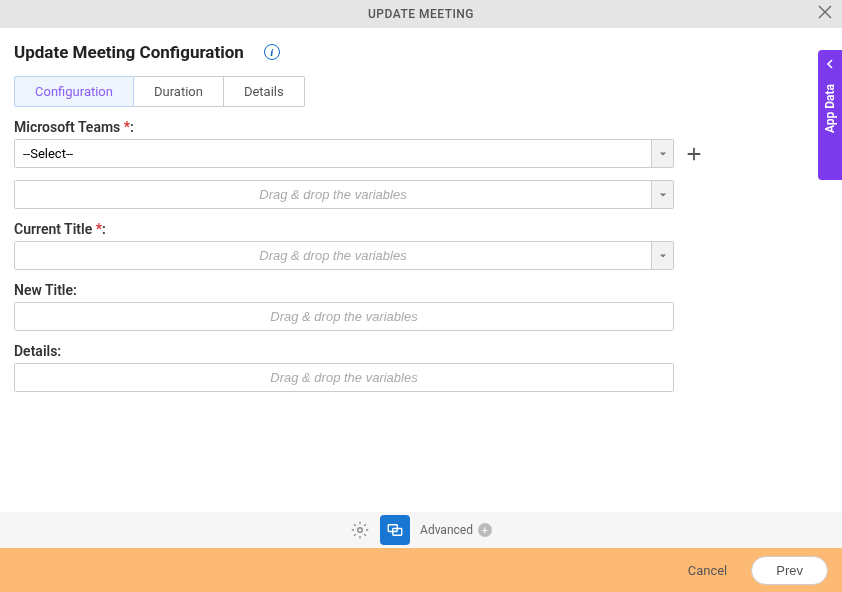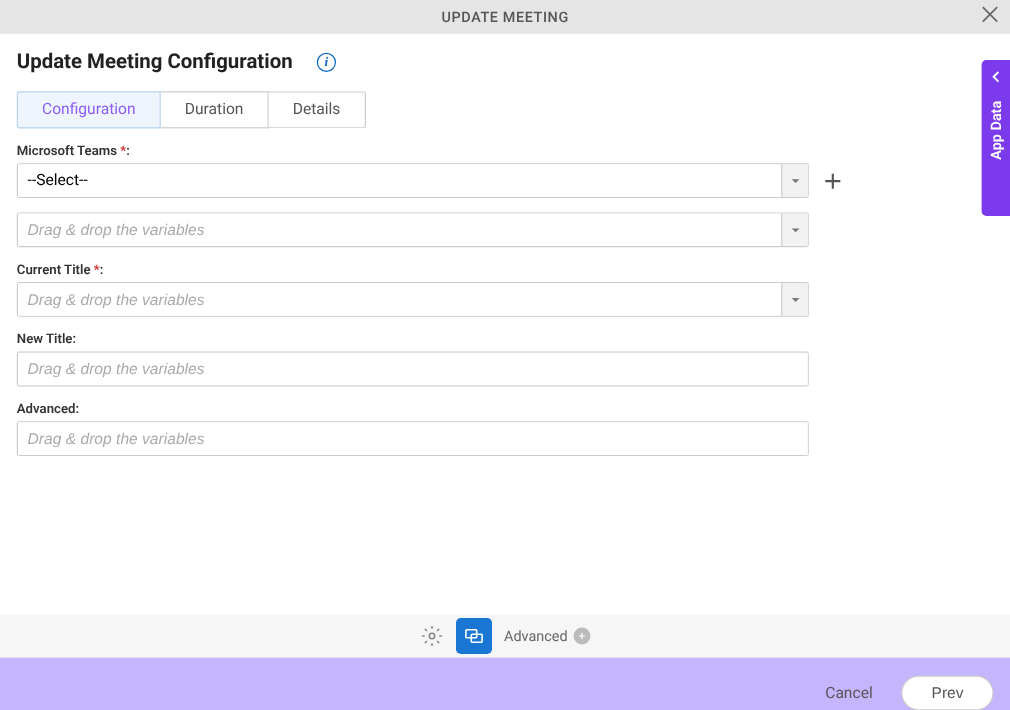--- a/index.html
+++ b/index.html
@@ -15,43 +15,43 @@
     .info-icon { width: 16px; height: 16px; border: 1.8px solid #0a66c2; border-radius: 50%; display: inline-flex; align-items: center; justify-content: center; color: #0a66c2; font-size: 11px; font-weight: 700; font-style: italic; font-family: serif; cursor: pointer; }
     
     .tabs { display: flex; margin-bottom: 12px; }
     .tab { padding: 7px 20px; border: 1px solid #ccc; font-size: 13px; cursor: pointer; background: #fff; color: #555; }
     .tab + .tab { border-left: none; }
     .tab:first-child { border-top-left-radius: 2px; border-bottom-left-radius: 2px; }
     .tab:last-child { border-top-right-radius: 2px; border-bottom-right-radius: 2px; }
     .tab.active { background: #eef5fd; color: #8b5cf6; border-color: #b7d3ef; position: relative; z-index: 1; }
     
     .form-group { margin-bottom: 12px; }
-    .form-label { font-size: 11px; font-weight: 600; color: #333; margin-bottom: 4px; display: block; }
+    .form-label { font-size: 14px; font-weight: 600; color: #333; margin-bottom: 4px; display: block; }
     .form-label .required { color: #d32f2f; }
     
     .field-row { display: flex; align-items: center; gap: 8px; }
     .field-wrapper { flex: 1; display: flex; border: 1px solid #ccc; border-radius: 2px; max-width: 660px; }
-    .field-input { flex: 1; border: none; padding: 6px 8px; font-size: 13px; color: #0c4a6e; background: #fff; outline: none; }
+    .field-input { flex: 1; border: none; padding: 6px 8px; font-size: 13px; color: #0c4a6e; background: #fff; outline: none; text-align: center; }
     .field-input::placeholder { color: #aaa; font-style: italic; }
     .field-select-text { flex: 1; padding: 6px 8px; font-size: 13px; color: #000000; background: #fff; }
     .dropdown-btn { width: 22px; background: #f2f2f2; border-left: 1px solid #ccc; display: flex; align-items: center; justify-content: center; cursor: pointer; }
     .dropdown-btn svg { width: 8px; height: 8px; }
     
     .add-btn { width: 24px; height: 24px; display: flex; align-items: center; justify-content: center; cursor: pointer; color: #555; }
     .add-btn svg { width: 18px; height: 18px; }
     
     .bottom-toolbar { position: absolute; bottom: 44px; left: 0; right: 0; height: 36px; background: #f6f6f6; display: flex; align-items: center; justify-content: center; gap: 10px; }
     .gear-icon { width: 20px; height: 20px; display: flex; align-items: center; justify-content: center; cursor: pointer; color: #888; }
     .gear-icon svg { width: 18px; height: 18px; }
     .config-icon { width: 30px; height: 30px; background: #1976d2; border-radius: 4px; display: flex; align-items: center; justify-content: center; cursor: pointer; }
     .config-icon svg { width: 18px; height: 18px; }
     .advanced-label { font-size: 12px; color: #666; display: flex; align-items: flex-end; gap: 5px; cursor: pointer; }
     .plus-circle { width: 14px; height: 14px; border-radius: 50%; background: #bbb; display: flex; align-items: center; justify-content: center; color: #fff; font-size: 10px; }
     
-    .footer { position: absolute; bottom: 0; left: 0; right: 0; height: 44px; display: flex; align-items: flex-end; justify-content: flex-end; gap: 14px; padding: 0 14px; background: #c4b5fd; }
+    .footer { position: absolute; bottom: 0; left: 0; right: 0; height: 44px; display: flex; align-items: center; justify-content: flex-end; gap: 14px; padding: 0 14px; background: #fdba74; }
     .btn-text { font-size: 13px; color: #555; cursor: pointer; padding: 6px 10px; }
     .btn-outline { font-size: 13px; padding: 6px 24px; border: 1px solid #ccc; border-radius: 16px; background: #fff; cursor: pointer; color: #555; }
     .btn-primary { font-size: 13px; font-weight: 600; padding: 7px 26px; border: none; border-radius: 16px; background: #1976d2; color: #fff; cursor: pointer; }
     
     .side-tab { position: absolute; right: 0; top: 50px; width: 24px; height: 130px; background: #7c3aed; border-top-left-radius: 4px; border-bottom-left-radius: 4px; display: flex; flex-direction: column; align-items: center; justify-content: flex-start; cursor: pointer; padding-top: 8px; }
     .side-tab svg { width: 12px; height: 12px; }
     .side-tab-text { writing-mode: vertical-rl; transform: rotate(180deg); color: #fff; font-size: 12px; font-weight: 600; margin-top: 14px; }
   </style>
 </head>
 <body>
@@ -130,21 +130,21 @@
   <div class="form-group">
     <label class="form-label">New Title:</label>
     <div class="field-row">
       <div class="field-wrapper">
         <input class="field-input" placeholder="Drag &amp; drop the variables" style="">
       </div>
     </div>
   </div>
 
   <div class="form-group">
-    <label class="form-label">Advanced:</label>
+    <label class="form-label">Details:</label>
     <div class="field-row">
       <div class="field-wrapper">
         <input class="field-input" placeholder="Drag &amp; drop the variables" style="">
       </div>
     </div>
   </div>
 </div>
 
 <div class="bottom-toolbar">
   <div class="gear-icon">

